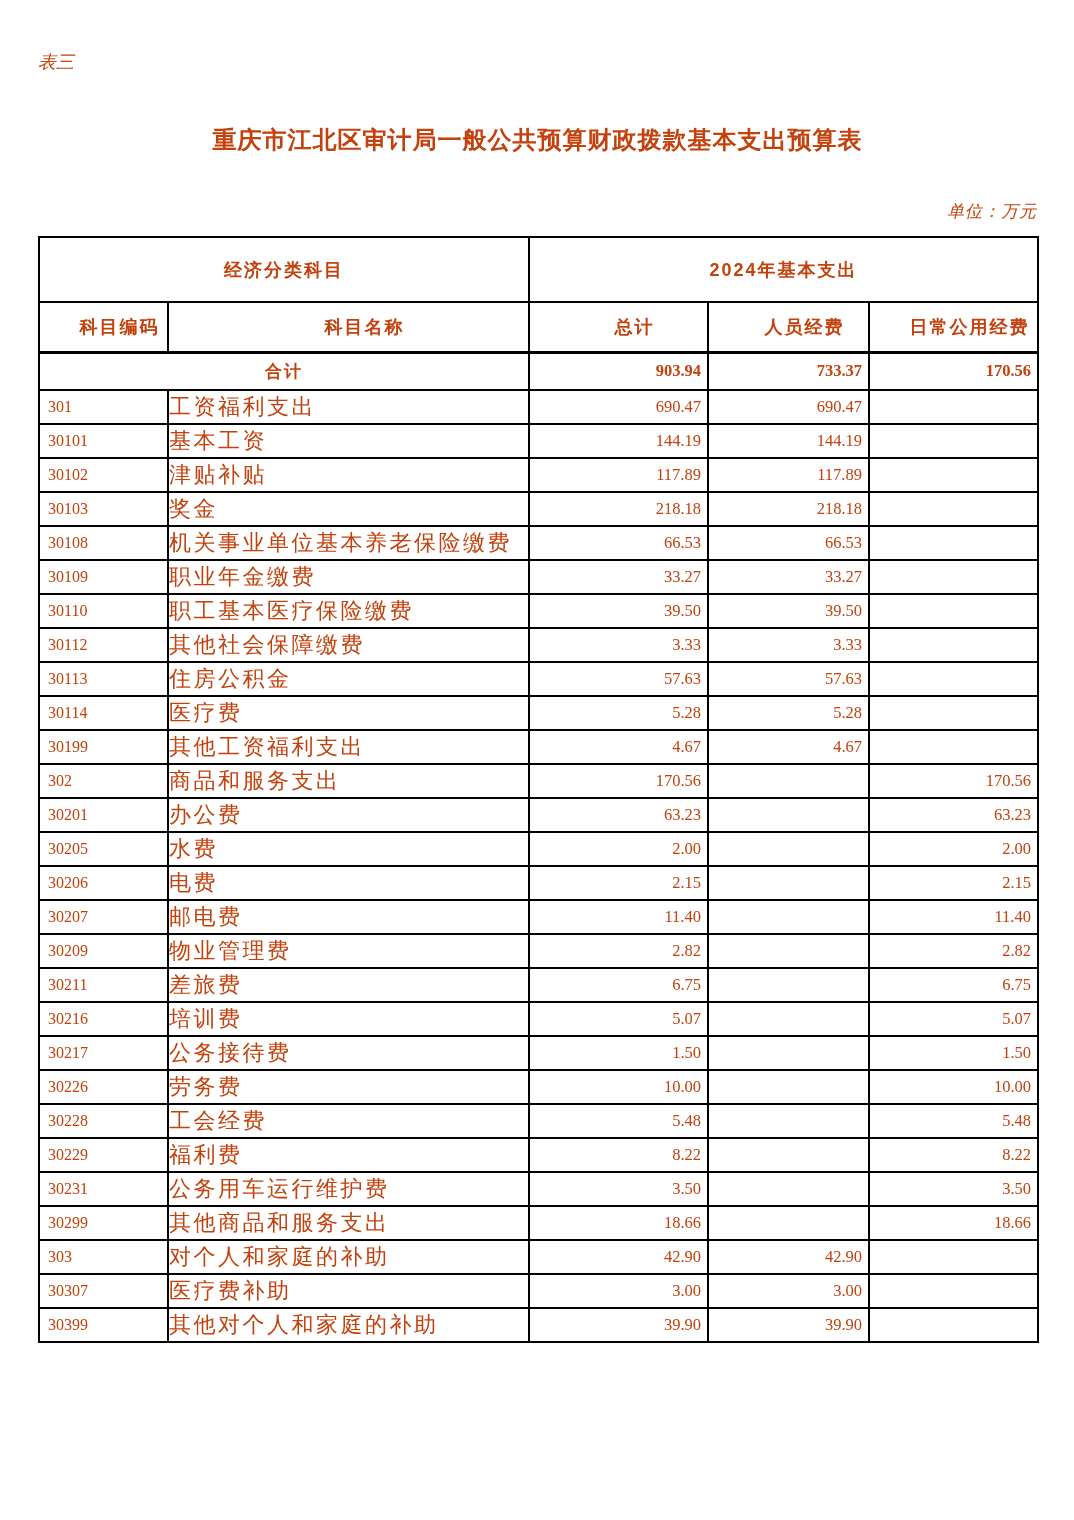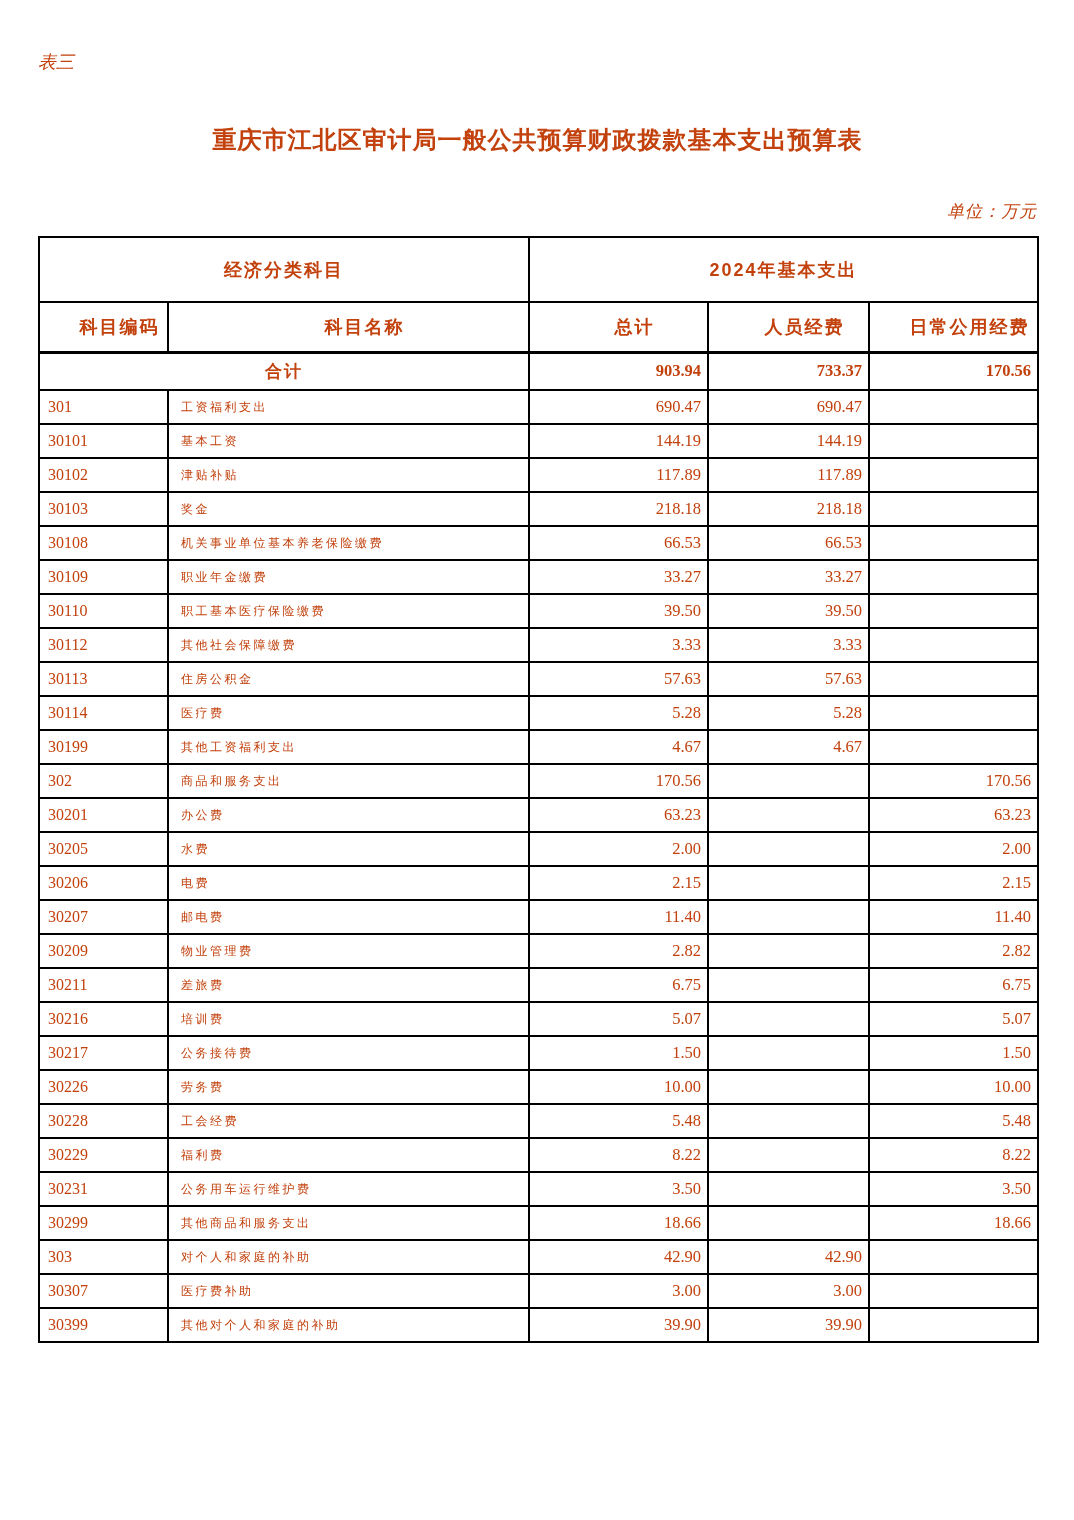--- a/index.html
+++ b/index.html
@@ -74,22 +74,21 @@
   }
   tr.total-row td.num { font-weight: bold; }
   td.code {
     text-align: left;
     padding-left: 8px;
     font-family: "Liberation Serif", "DejaVu Serif", serif;
     font-size: 16px;
   }
   td.name {
     text-align: left;
-    padding-left: 12px;
-    font-size: 12px;
+    font-size: 22px;
     letter-spacing: 2.5px;
   }
   .footer-note {
     margin-top: 9px;
     font-size: 19px;
     font-style: italic;
     letter-spacing: 1px;
   }
 </style>
 </head>

